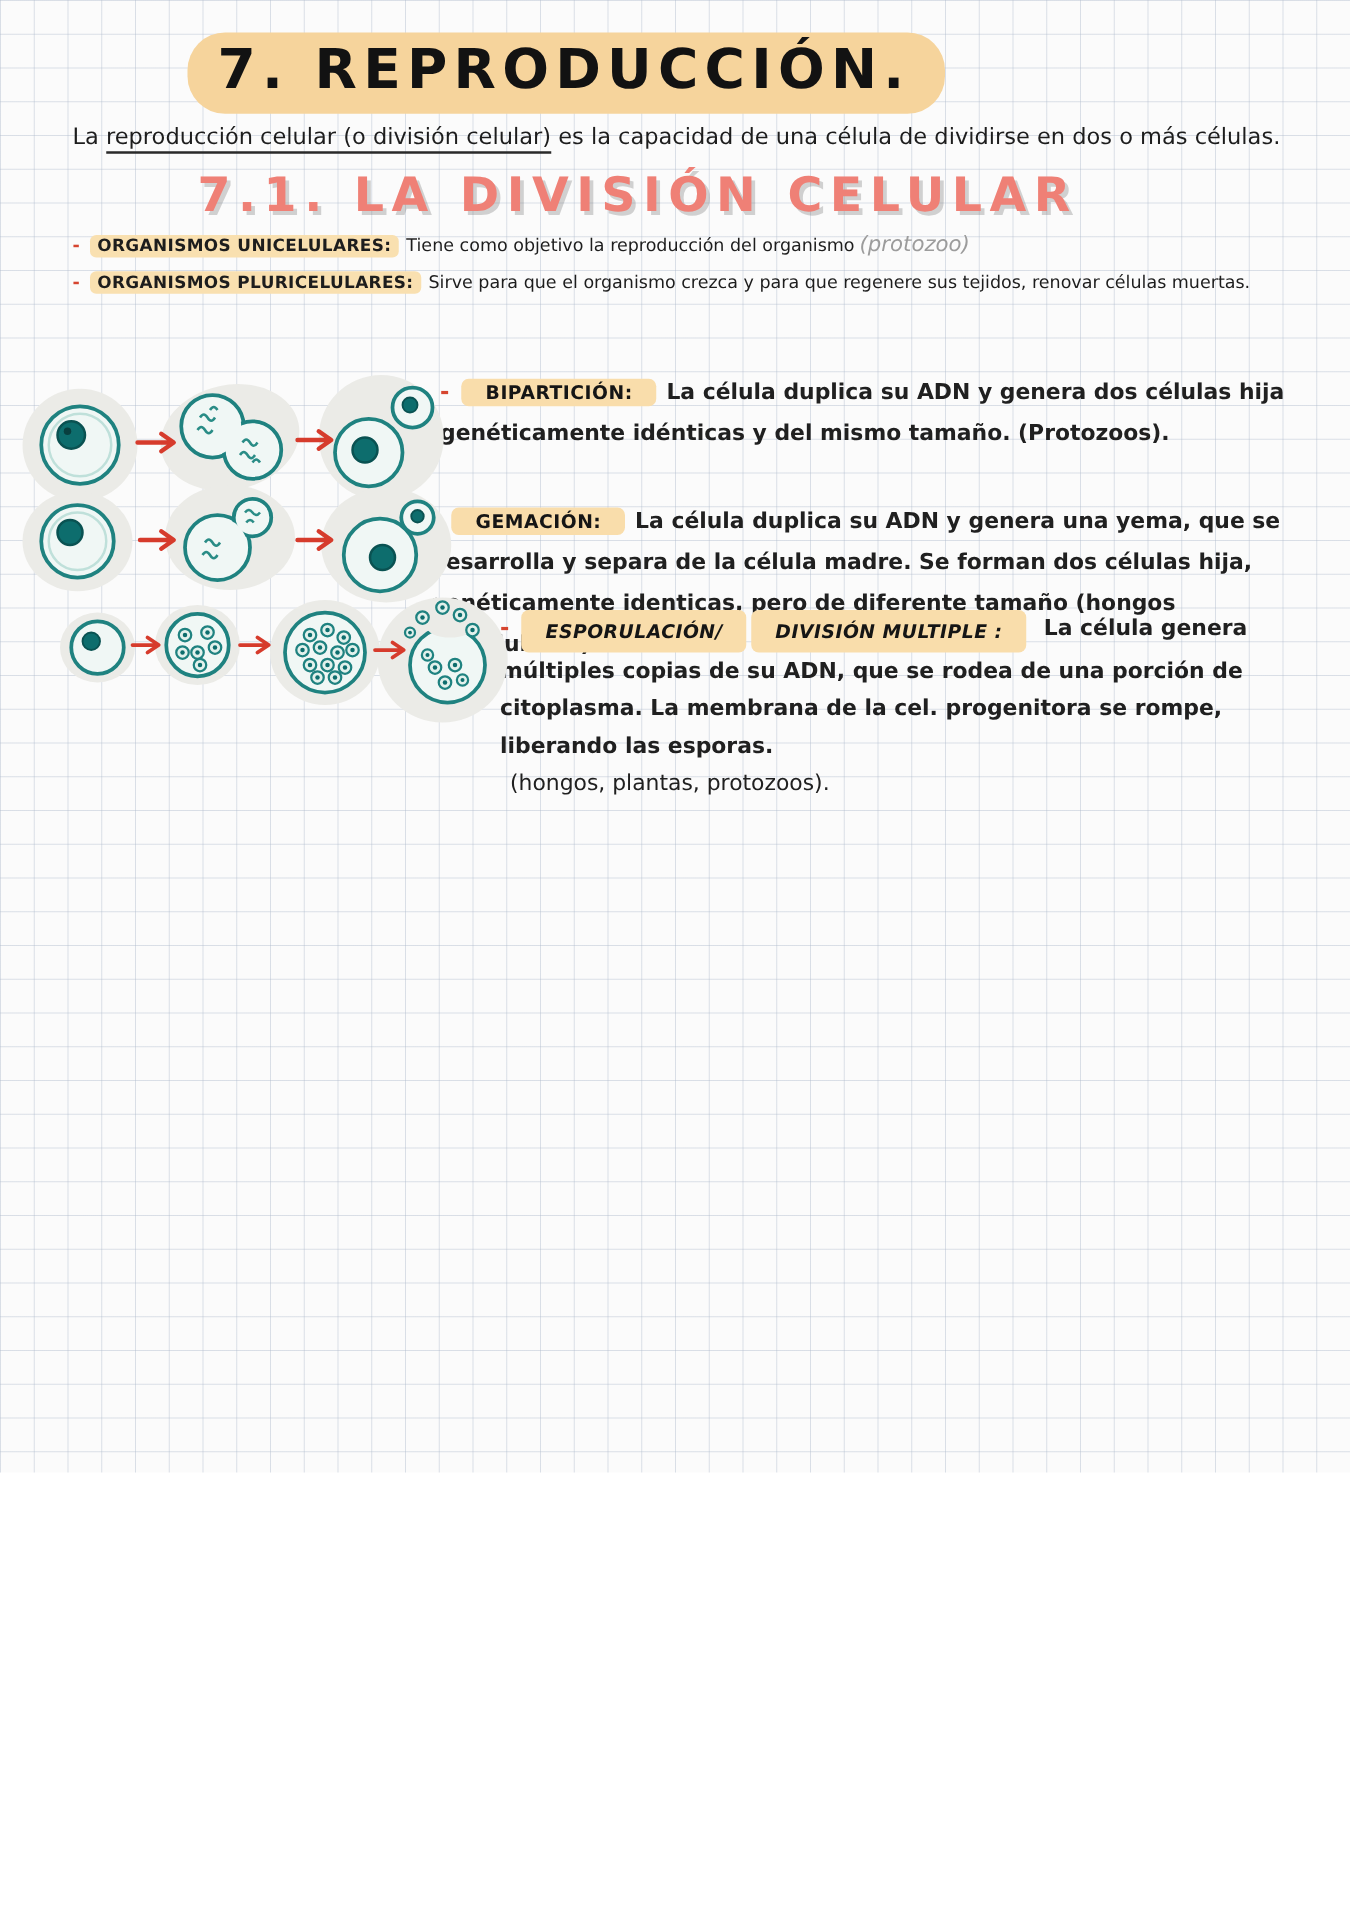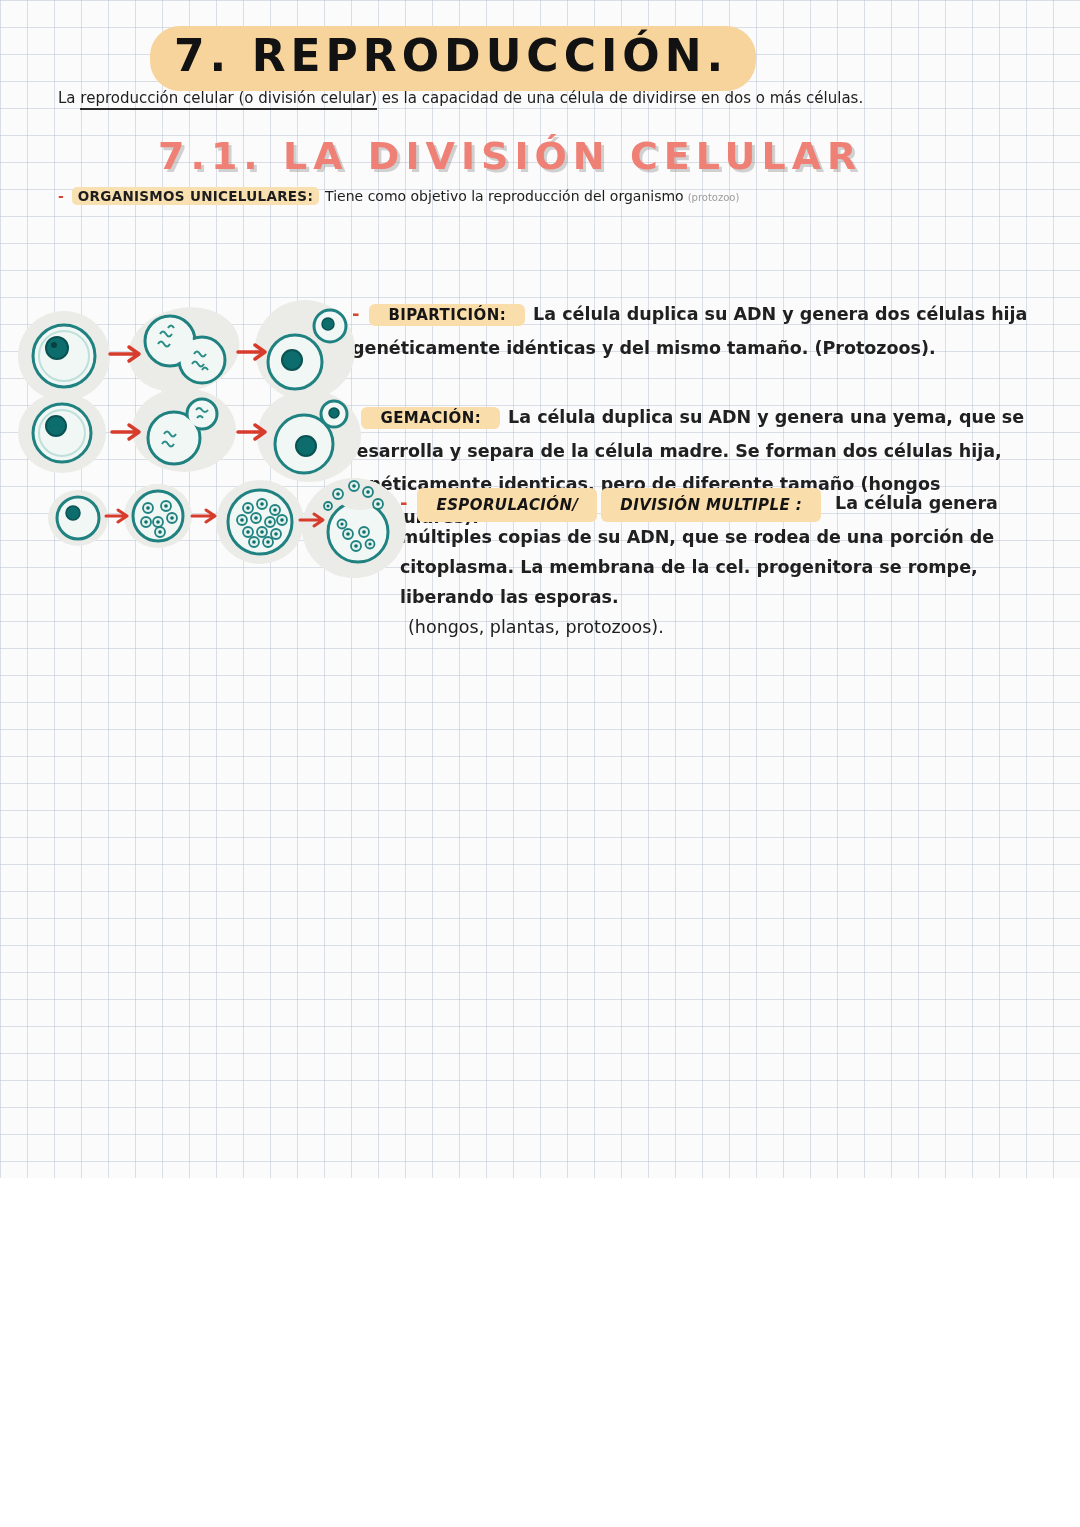--- a/index.html
+++ b/index.html
@@ -12,37 +12,37 @@
       linear-gradient(to bottom, rgba(176,188,205,0.45) 1px, transparent 1px);
     background-size:27px 27px;
     color:#1d1d1d;
   }
   .title-wrap{ position:absolute; left:150px; top:26px; }
   .title-pill{
     display:inline-block; background:#f6d49c; border-radius:30px;
     padding:4px 28px 10px 24px; font-size:44px; font-weight:700;
     letter-spacing:5px; color:#121212;
   }
-  .intro{ position:absolute; left:58px; top:86px; width:985px; font-size:15px; line-height:24px; }
+  .intro{ position:absolute; left:58px; top:98px; width:985px; font-size:18px; line-height:24px; }
   .intro .u{ border-bottom:2px solid #2a2a2a; padding-bottom:1px; }
   .pink-h{
     position:absolute; color:#ef8076; font-weight:700;
     text-shadow:3px 3px 0 rgba(110,110,110,0.30);
   }
   .h71{ left:158px; top:134px; font-size:38px; letter-spacing:6px; }
   .h72{ left:168px; top:248px; font-size:34px; letter-spacing:4px; }
   .bullet{ position:absolute; left:58px; font-size:14px; line-height:20px; width:1000px; }
   .b1{ top:186px; } .b2{ top:216px; }
   .dash{ color:#d6452f; font-weight:700; margin-right:8px; }
   .hl-label{
     background:#f9e0b0; border-radius:5px; padding:1px 6px;
     font-weight:700; font-size:13.5px; letter-spacing:0.3px;
   }
   .bullet .bullet-text{ margin-left:6px; }
-  .note-gray{ color:#9c9c9c; font-size:10px; margin-left:4px; }
+  .note-gray{ color:#9c9c9c; font-size:17px; margin-left:4px;font-style:italic; }
   .type{ position:absolute; font-size:17.5px; line-height:33px; color:#202020; }
   .t1{ left:352px; top:297px; width:710px; }
   .t2{ left:344px; top:400px; width:724px; }
   .t3{ left:400px; top:488px; width:666px; line-height:30px; }
   .type .dash{ font-size:18px; margin-right:10px; }
   .hl{
     background:#f9ddab; border-radius:6px; padding:2px 19px;
     font-weight:700; font-size:15px; letter-spacing:0.4px; color:#151515;
   }
   .type .body{ margin-left:8px;font-weight:bold; }
@@ -58,20 +58,23 @@
   <div class="title-wrap">
     <span class="title-pill">7. REPRODUCCIÓN.</span>
   </div>
 
   <p class="intro"><span>La </span><span class="u">reproducción celular (o división celular)</span><span> es la capacidad de una célula de dividirse en dos o más células.</span></p>
 
   <h2 class="pink-h h71">7.1. LA DIVISIÓN CELULAR</h2>
 
   <div class="bullet b1">
     <span class="dash">-</span><span class="hl-label">ORGANISMOS UNICELULARES:</span><span class="bullet-text">Tiene como objetivo la reproducción del organismo</span><span class="note-gray">(protozoo)</span>
+  </div>
+  <div class="bullet b2">
+    <span class="dash">-</span><span class="hl-label">ORGANISMOS PLURICELULARES:</span><span class="bullet-text">Sirve para que el organismo crezca y para que regenere sus tejidos, renovar células muertas.</span>
   </div>
 
 
   <div class="type t1">
     <span class="dash">-</span><span class="hl">BIPARTICIÓN:</span><span class="body">La célula duplica su ADN y genera dos células hija genéticamente idénticas y del mismo tamaño. (Protozoos).</span>
   </div>
 
   <div class="type t2">
     <span class="dash">-</span><span class="hl">GEMACIÓN:</span><span class="body">La célula duplica su ADN y genera una yema, que se desarrolla y separa de la célula madre. Se forman dos células hija, genéticamente identicas, pero de diferente tamaño (hongos unicelulares).</span>
   </div>

